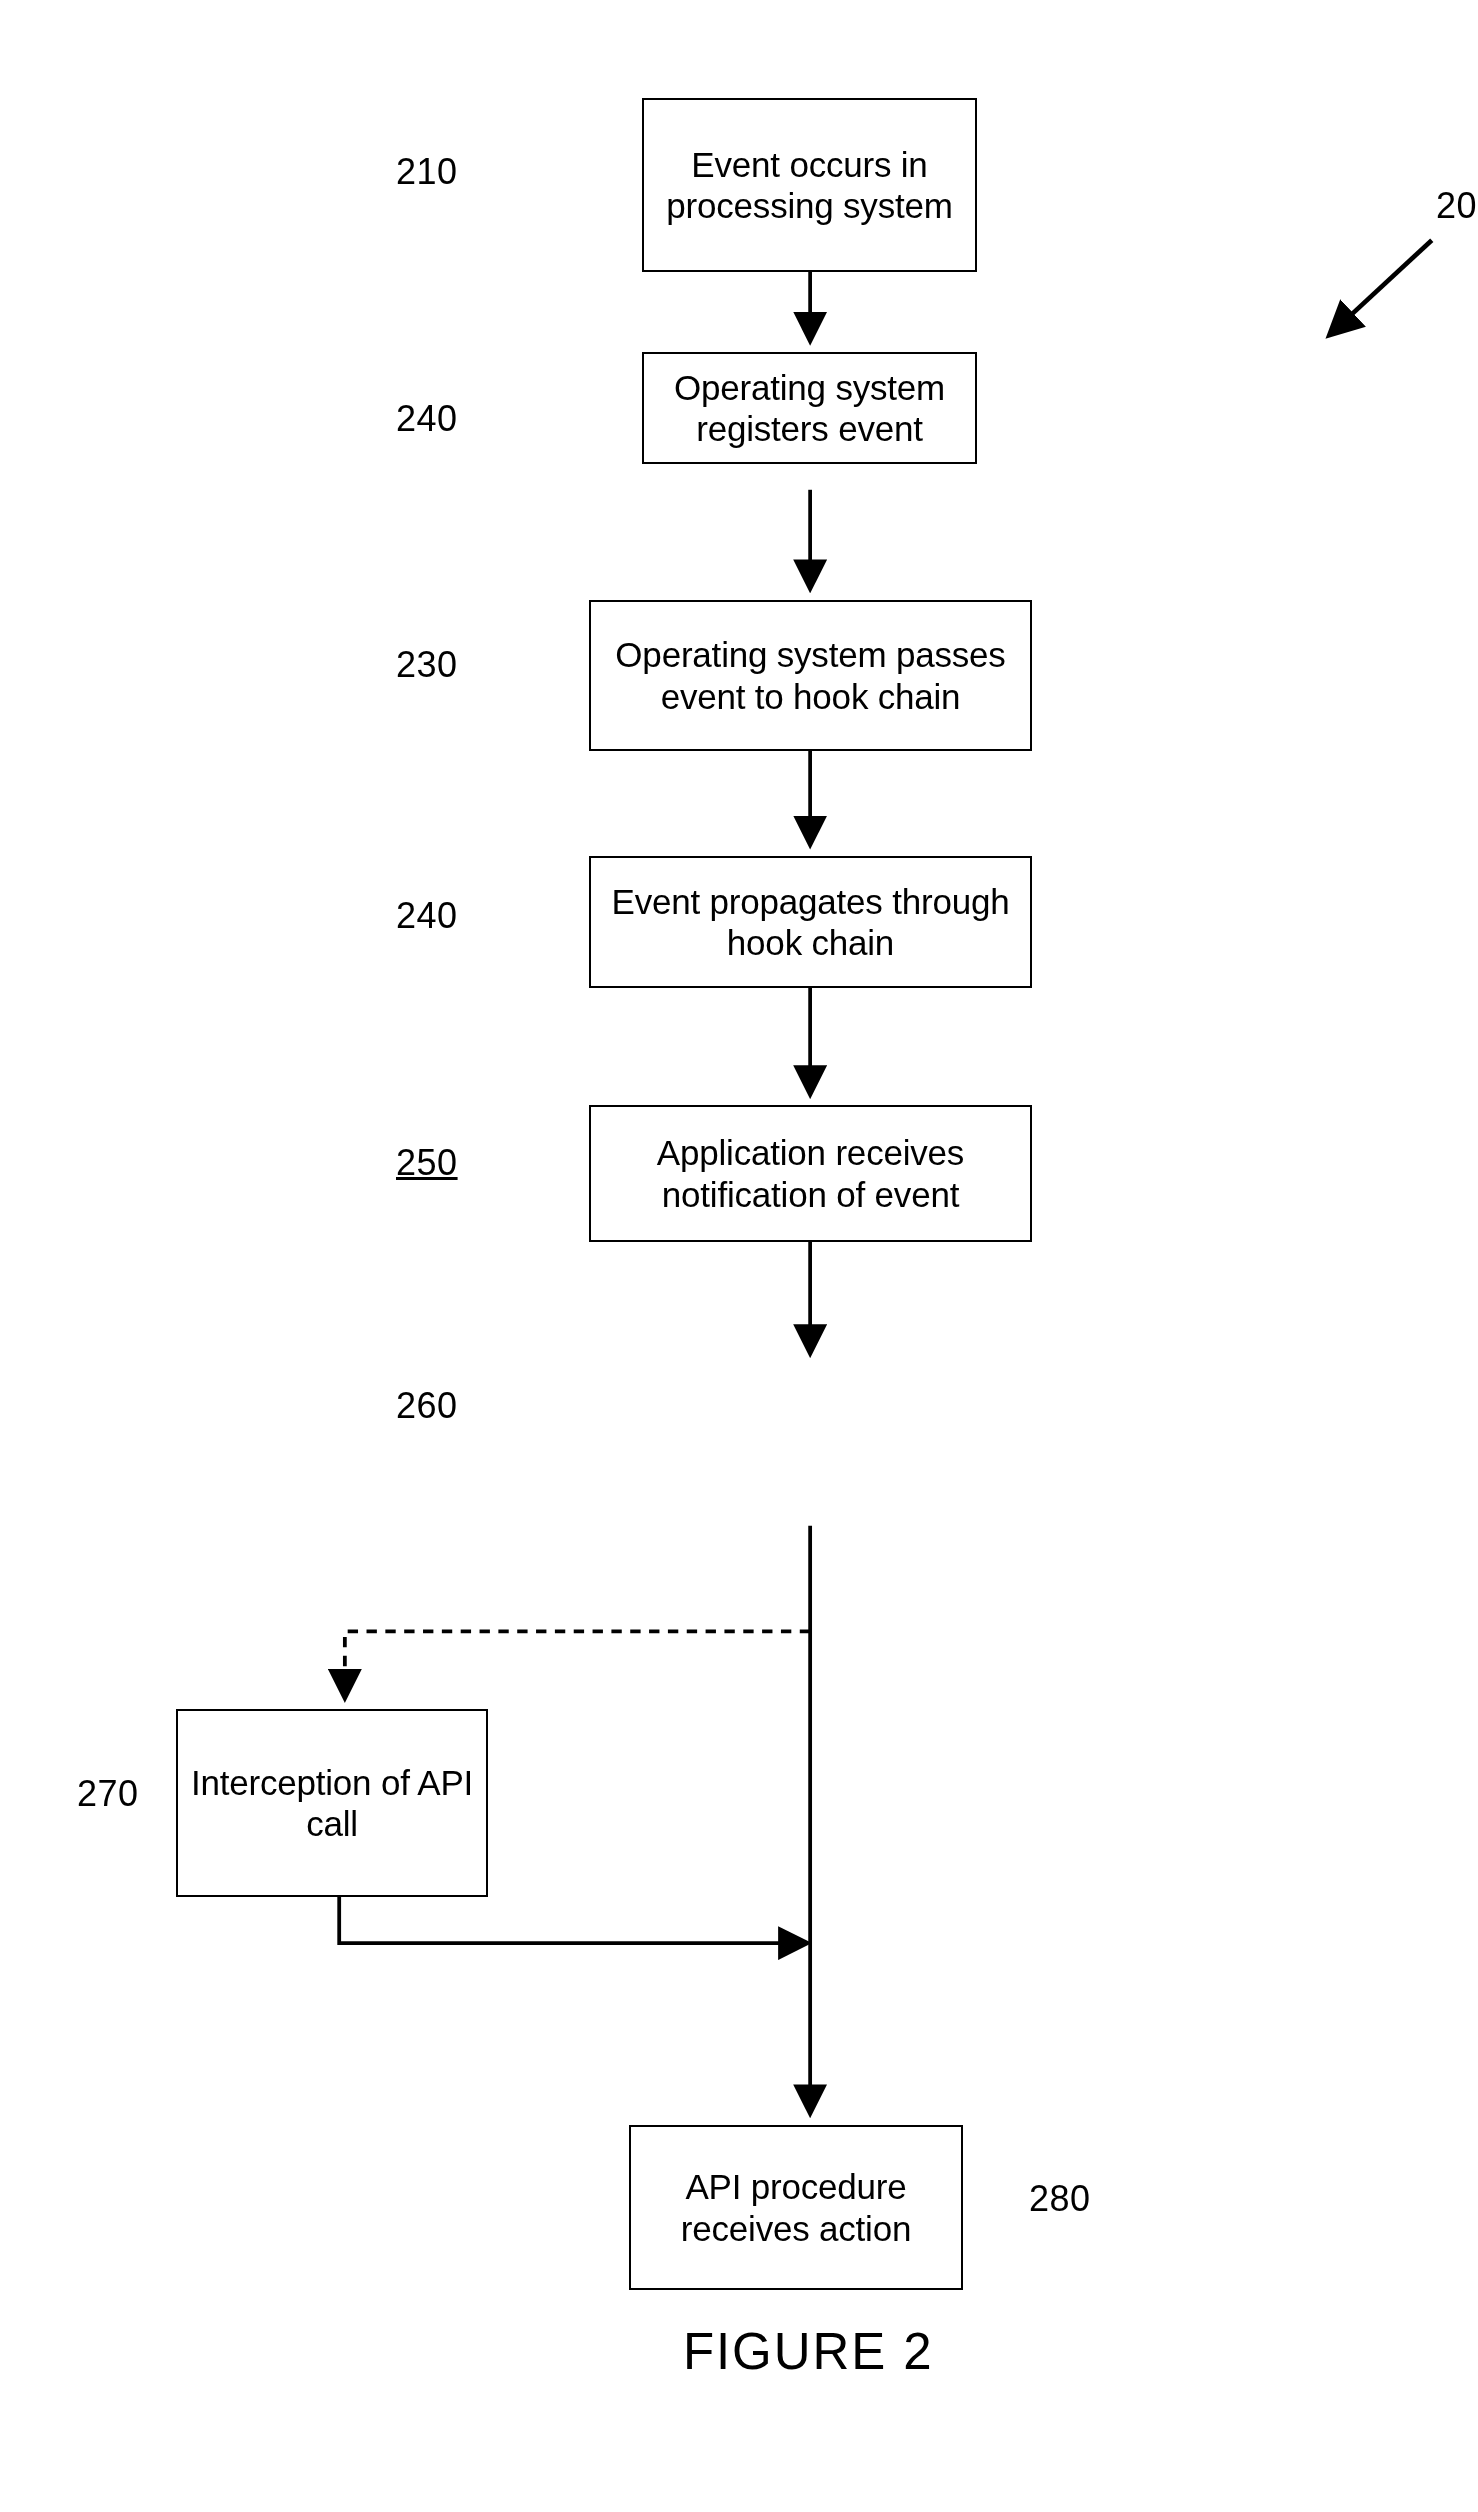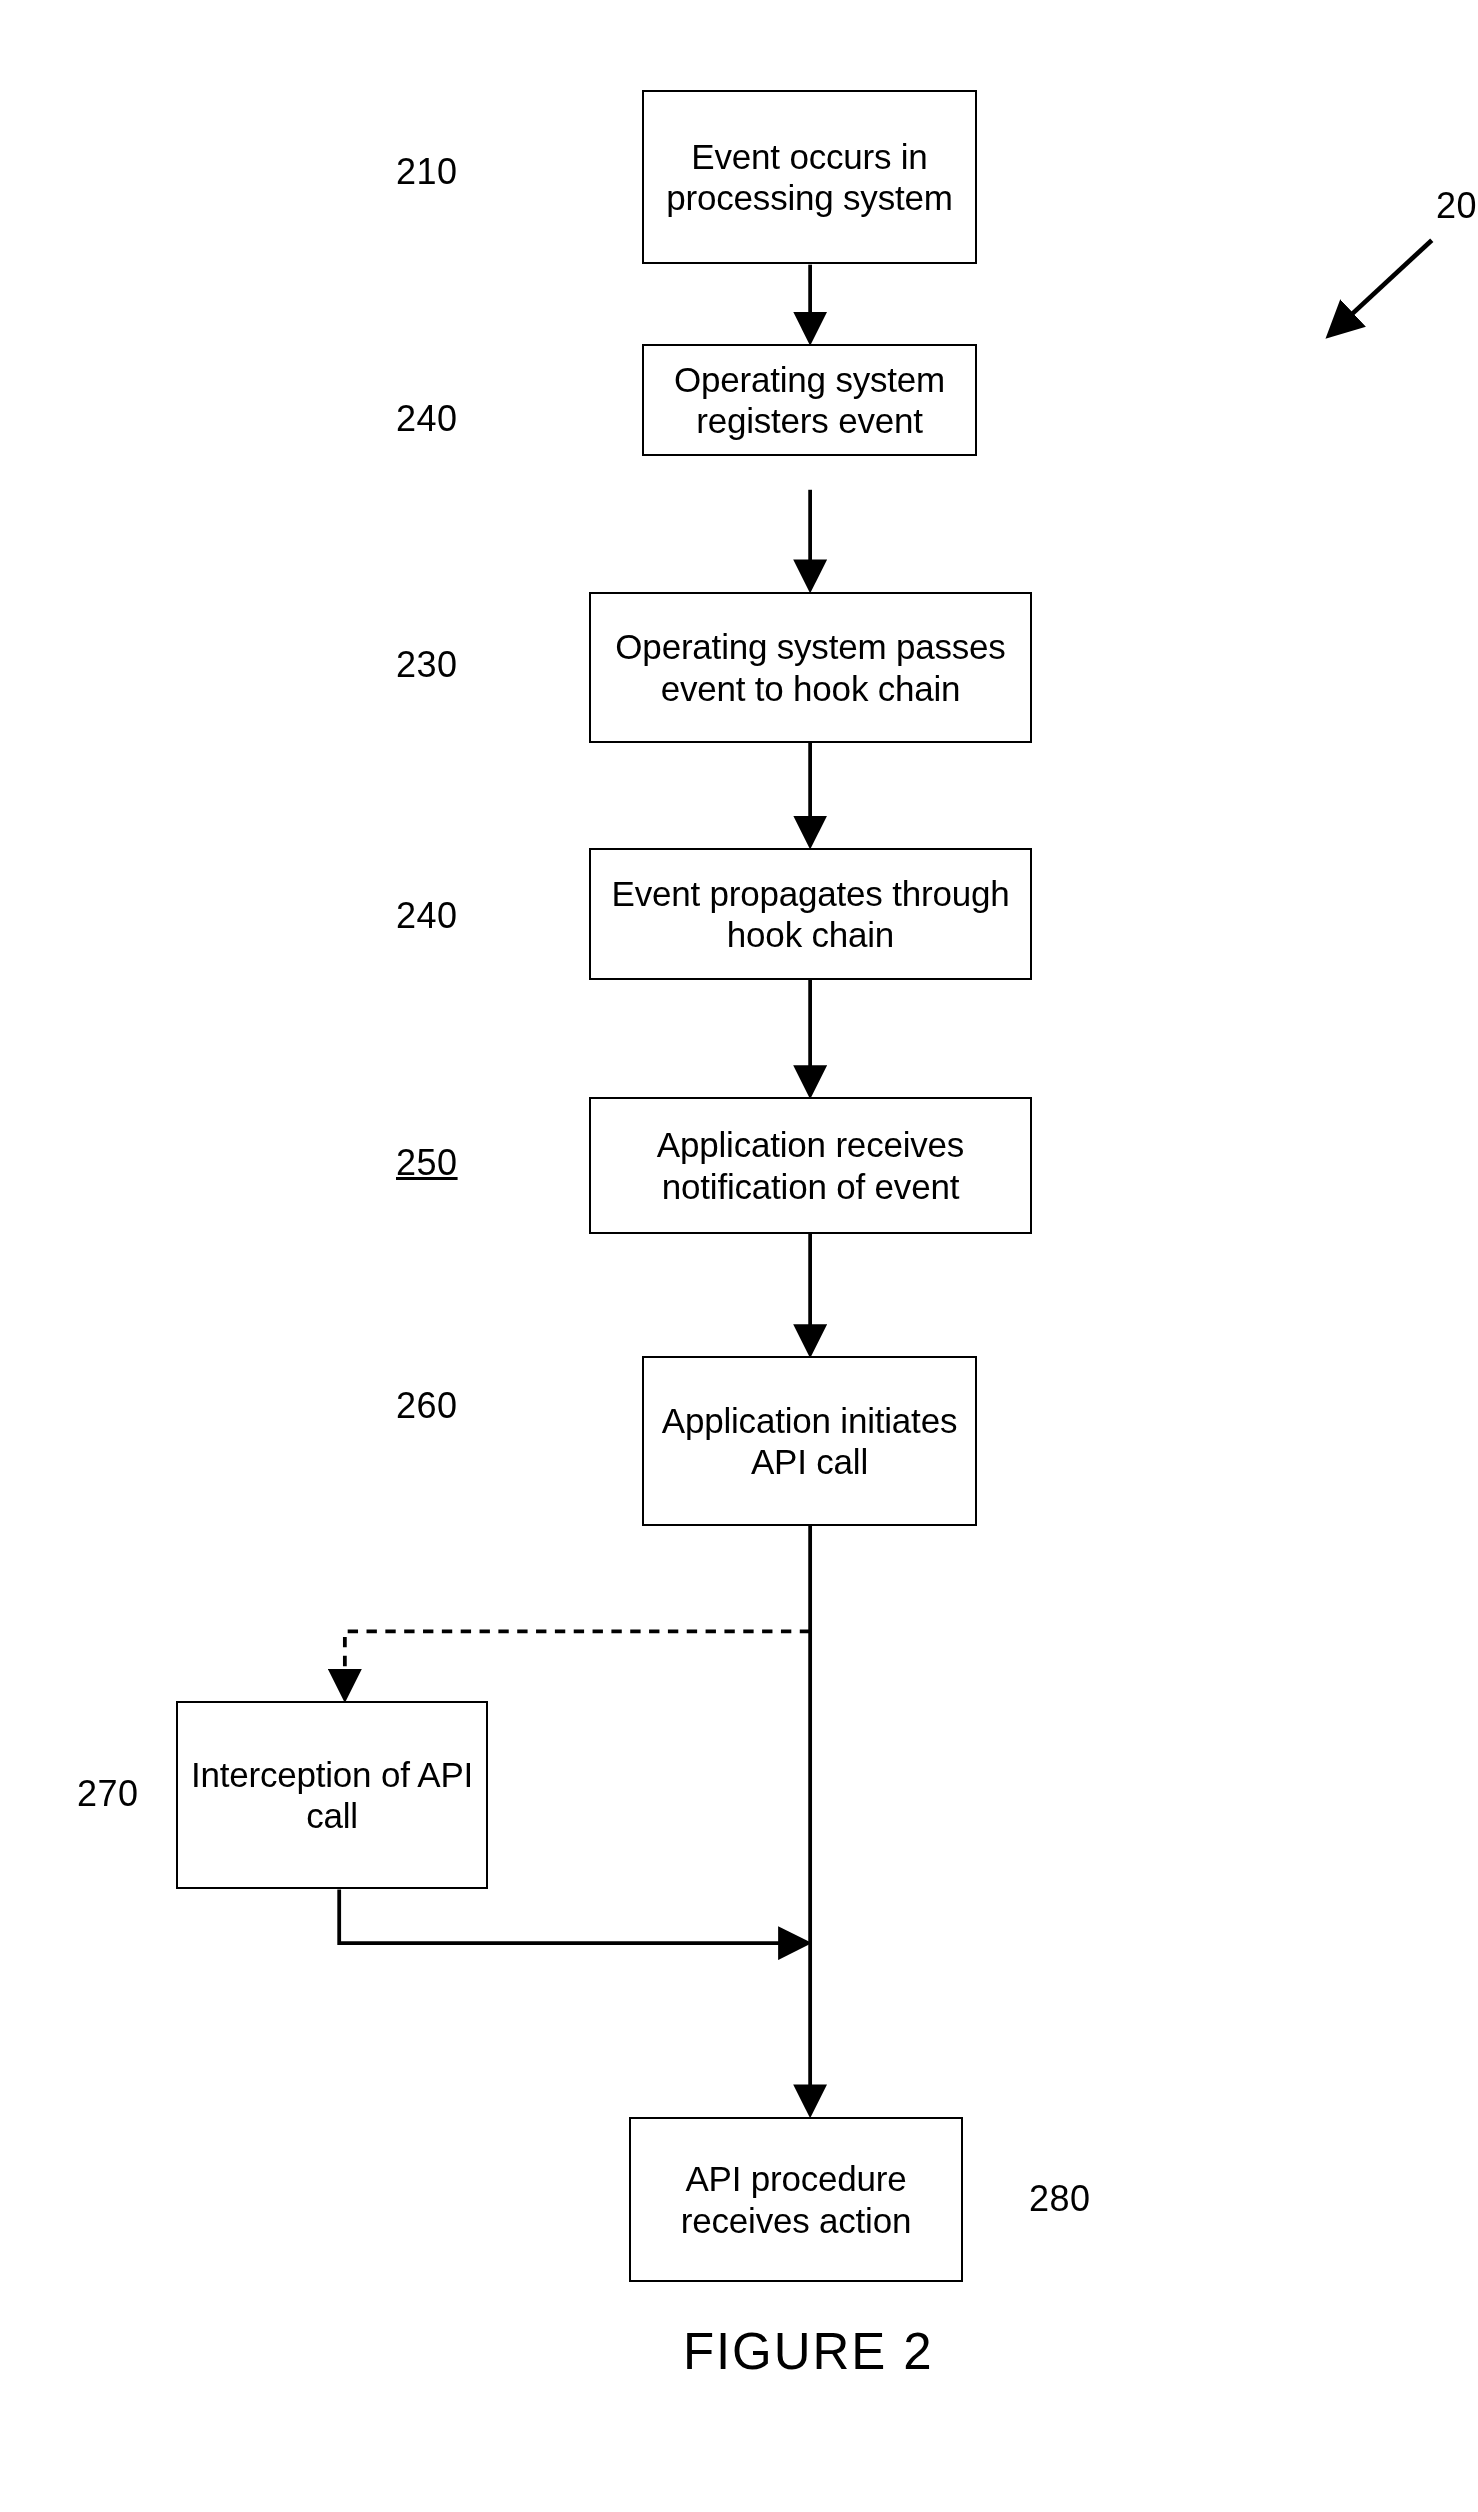--- a/index.html
+++ b/index.html
@@ -33,20 +33,21 @@
     border: 2.8px solid #000000;
     background: #ffffff;
     display: flex;
     align-items: center;
     justify-content: flex-start;
     text-align: center;
     line-height: 1.18;
     font-size: 35px;
     letter-spacing: -0.2px;
     padding: 3.8px 9.4px;
+    margin-top: 8px;
   }
   .node span {
     display: block;
     width: 100%;
   }
   .reflabel {
     position: absolute;
     font-size: 36px;
     letter-spacing: 0.5px;
     white-space: nowrap;
@@ -115,23 +116,20 @@
   </div>
 
   <div class="node" style="left:589px; top:848px; width:443px; height:132px;">
     <span>Event propagates through hook chain</span>
   </div>
 
   <div class="node" style="left:589px; top:1097px; width:443px; height:137px;">
     <span>Application receives notification of event</span>
   </div>
 
-  <div class="node" style="left:642px; top:1356px; width:335px; height:170px;">
-    <span>Application initiates API call</span>
-  </div>
 
   <div class="node" style="left:176px; top:1701px; width:312px; height:188px;">
     <span>Interception of API call</span>
   </div>
 
   <div class="node" style="left:629px; top:2117px; width:334px; height:165px;">
     <span>API procedure receives action</span>
   </div>
 
   <div class="reflabel" style="left:396px; top:151px;">210</div>

